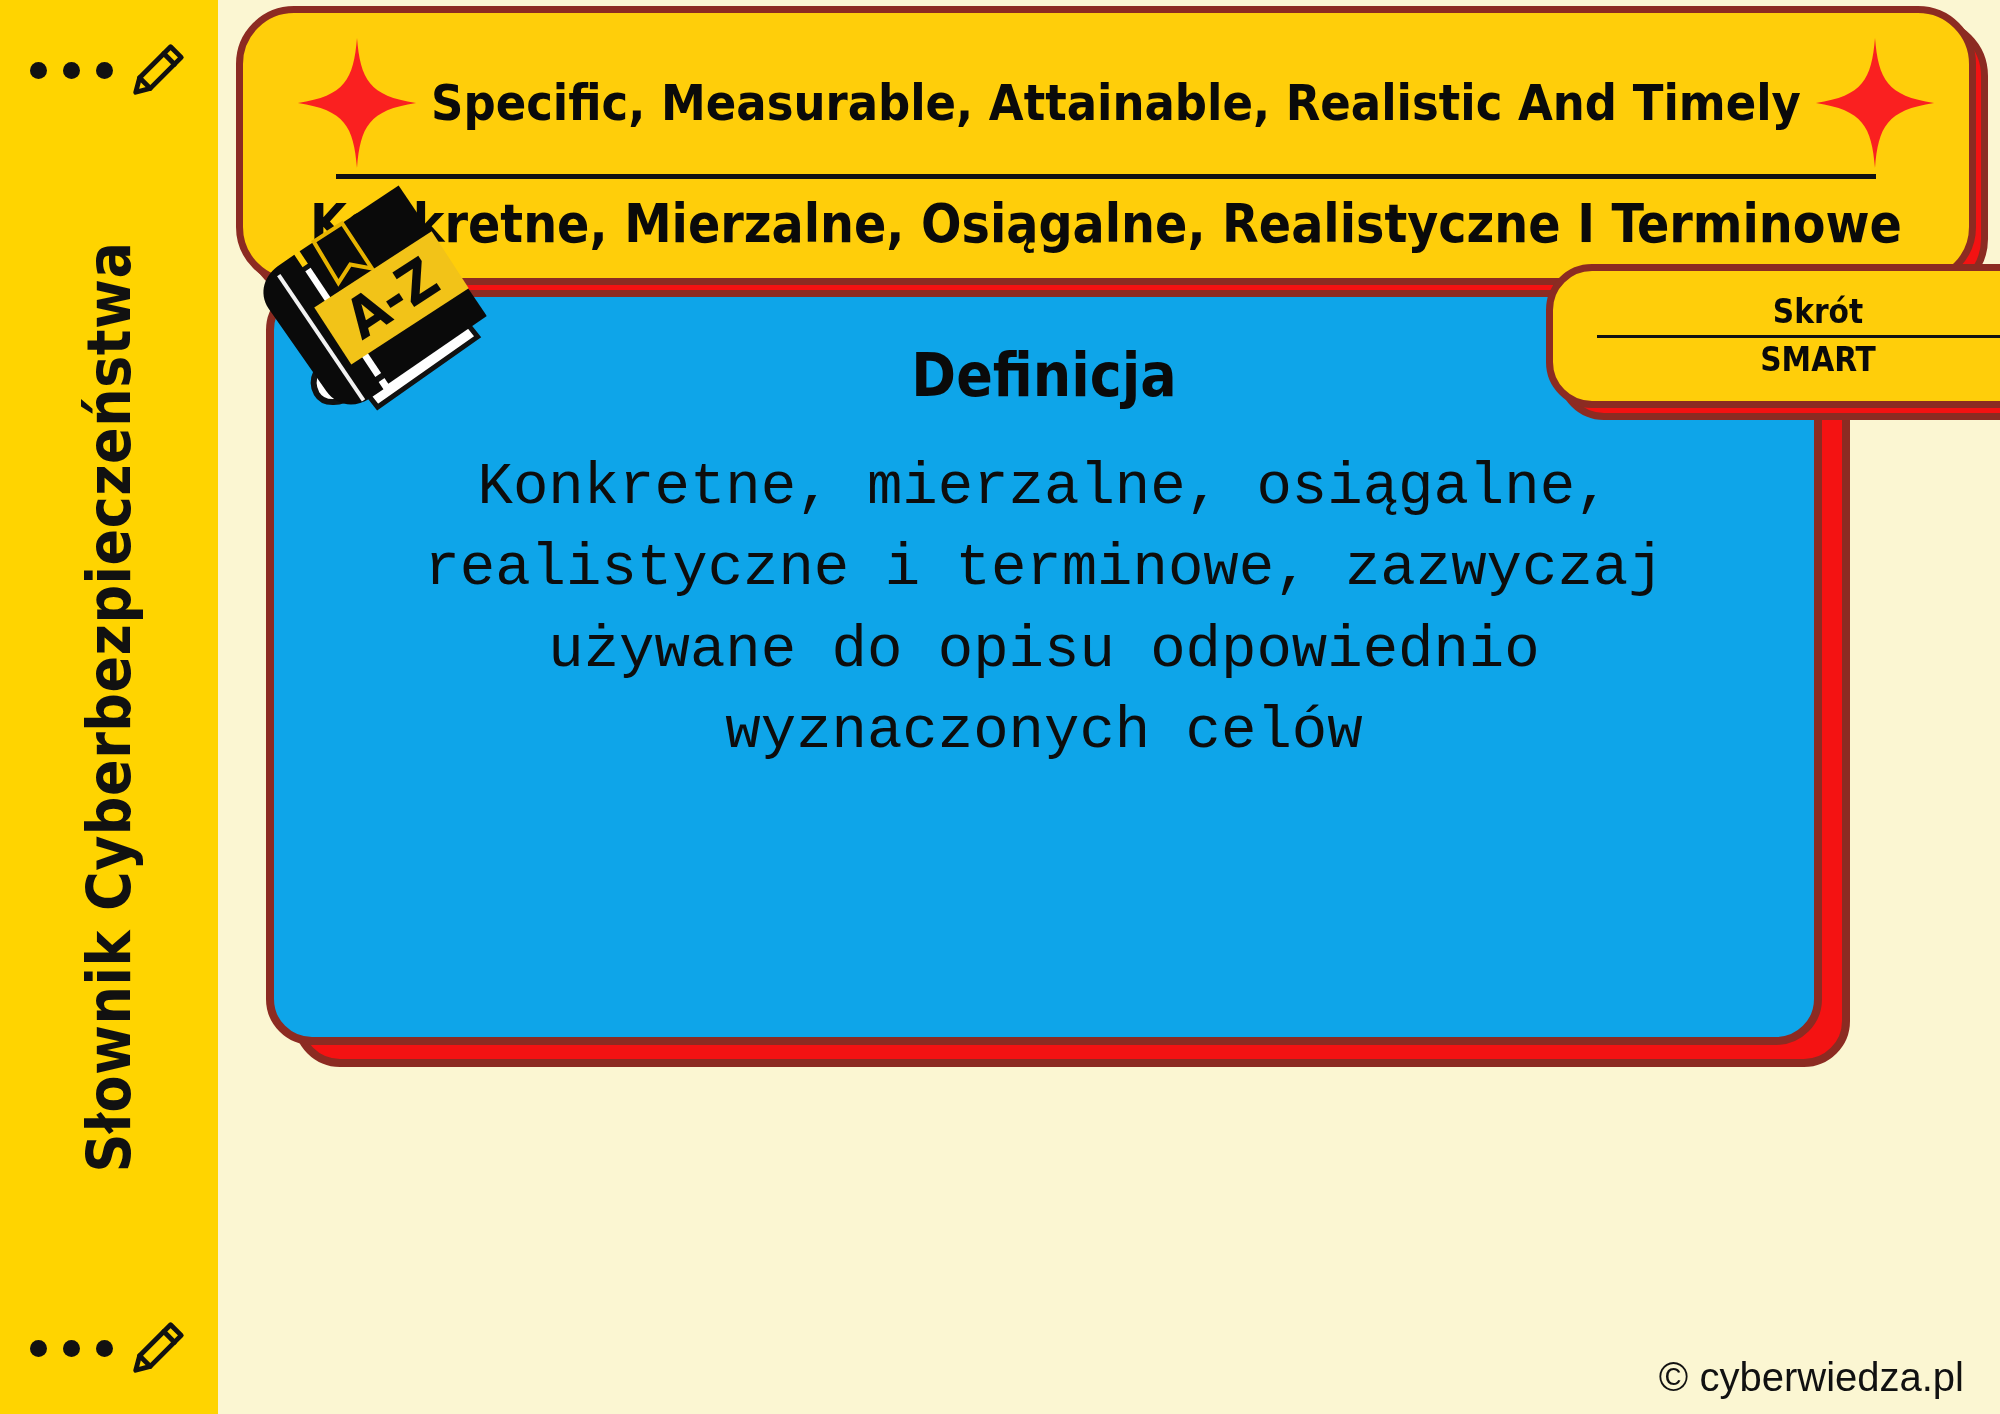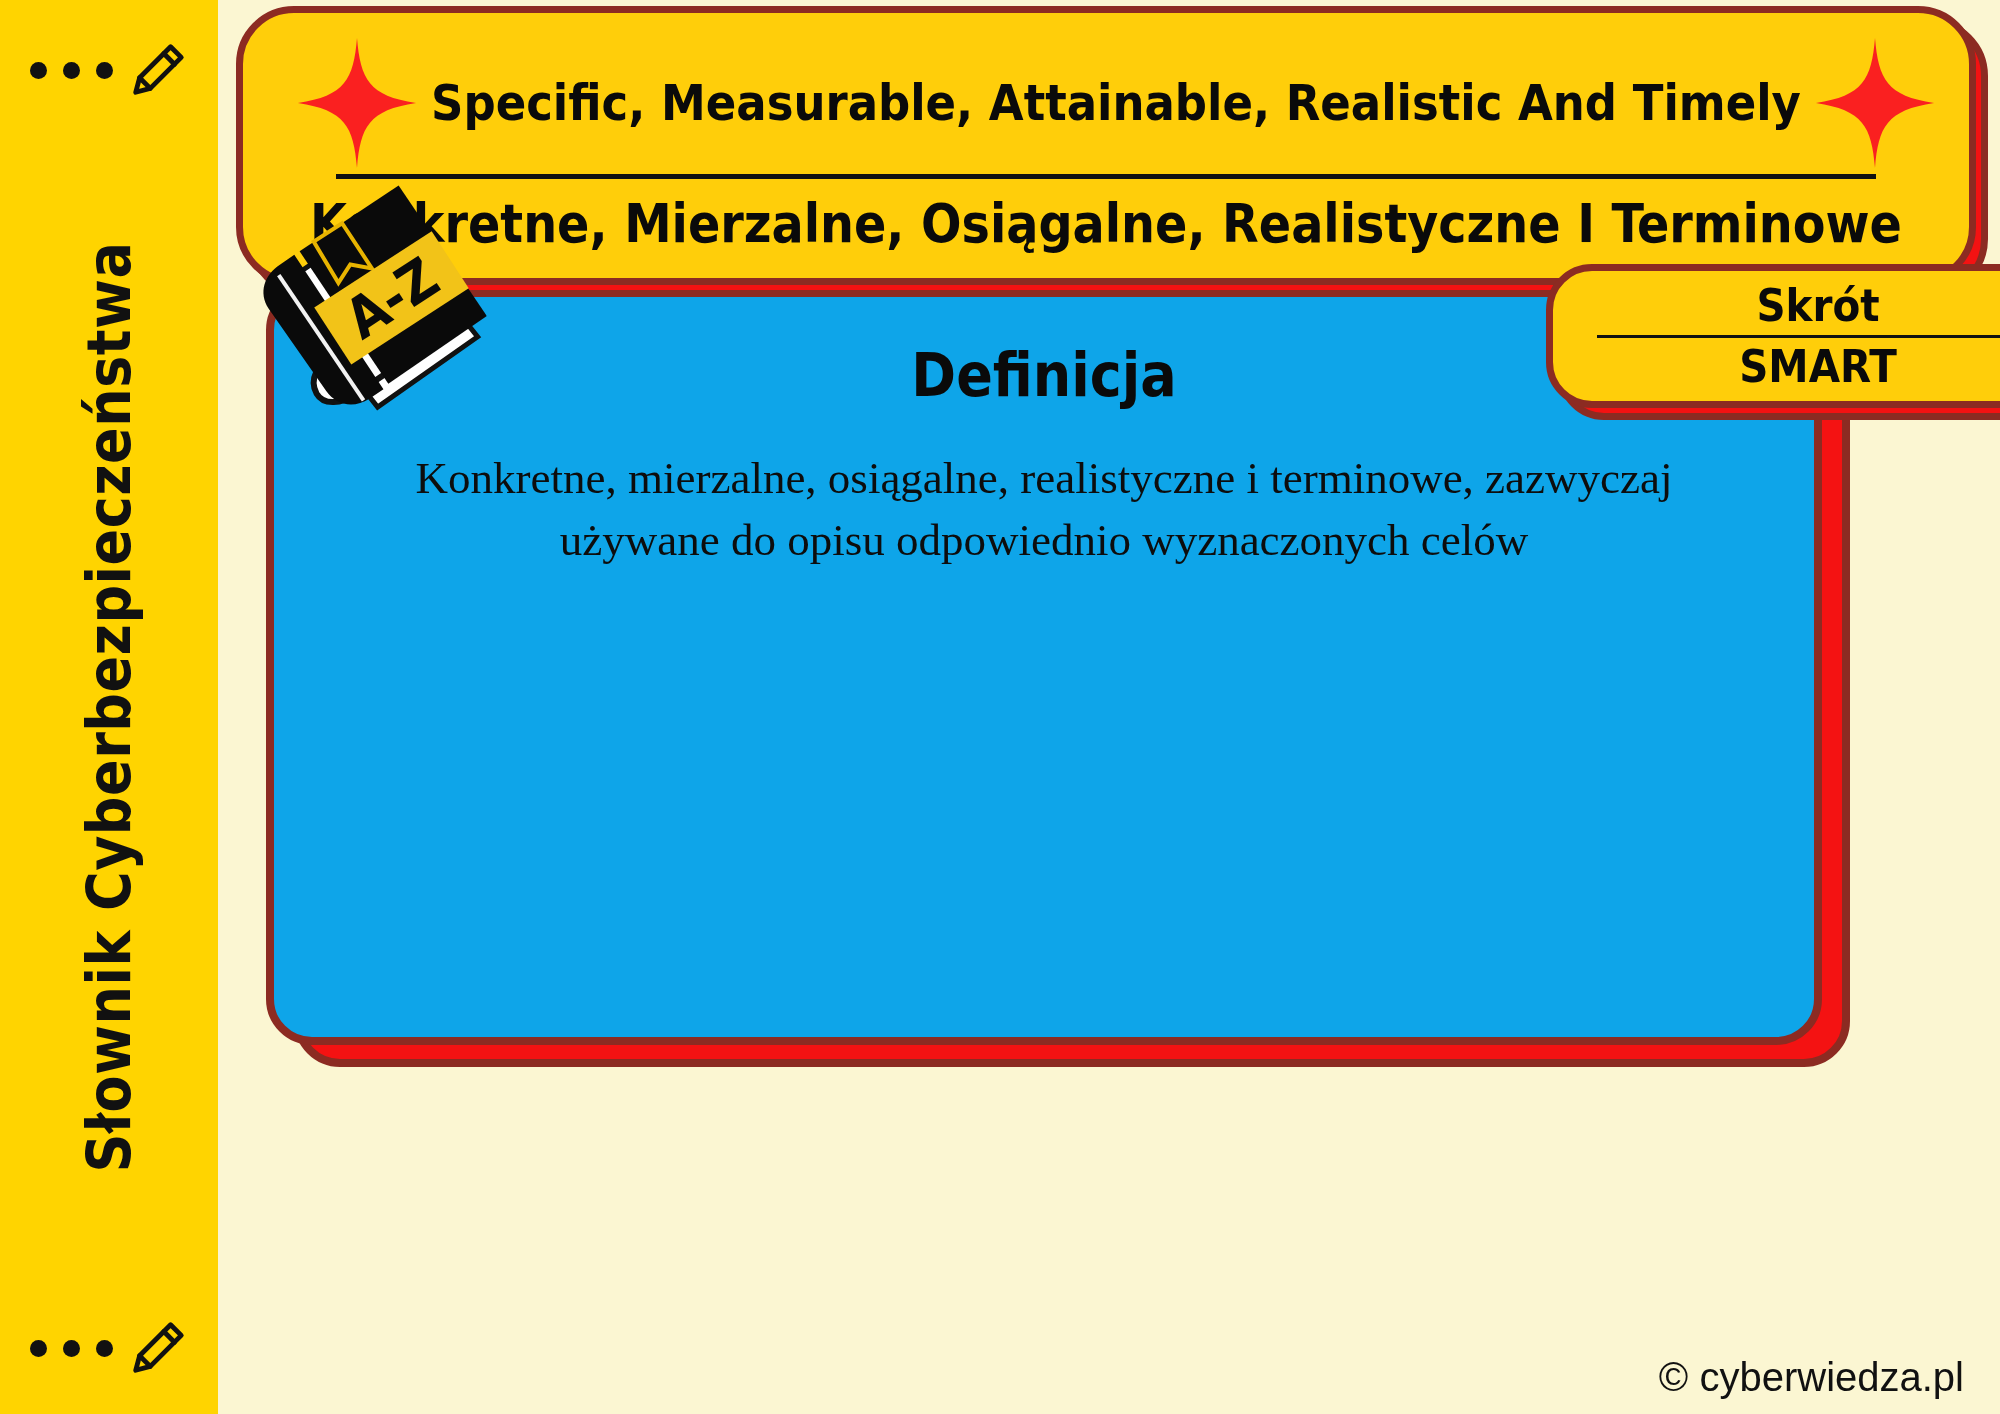--- a/index.html
+++ b/index.html
@@ -96,40 +96,40 @@
   }
   #definition-title{
     position:absolute;left:0;right:0;top:48px;
     text-align:center;
     font-family:"DejaVu Sans Condensed","Liberation Sans Narrow","Liberation Sans",sans-serif;
     font-weight:bold;font-size:60px;color:#0A0A0A;
   }
   #definition-body{
     position:absolute;left:110px;right:110px;top:155px;
     text-align:center;
-    font-family:Liberation Serif, serif;
-    font-size:45px;line-height:1.38;color:#0D0D0D;
+    font-family:Liberation Mono, monospace;
+    font-size:59px;line-height:1.38;color:#0D0D0D;
     font-stretch:semi-condensed;
   }
 
   
   #skrot-shadow{
     position:absolute;left:1340px;top:276px;width:530px;height:130px;
     background:#F41212;border:7px solid #8C2B22;border-radius:46px;
     z-index:6;
   }
   #skrot-card{
     position:absolute;left:1328px;top:264px;width:530px;height:130px;
     background:#FFCE0A;border:7px solid #8C2B22;border-radius:46px;
     z-index:7;
     display:flex;flex-direction:column;align-items:center;justify-content:center;
   }
   .skrot-label{
     font-family:"DejaVu Sans Condensed","Liberation Sans Narrow","Liberation Sans",sans-serif;
-    font-weight:bold;font-size:45px;color:#0A0A0A;line-height:1.05;
+    font-weight:bold;font-size:33px;color:#0A0A0A;line-height:1.05;
   }
   #skrot-divider{width:442px;height:3px;background:#111;margin:5px 0;}
 
   
   #book-icon{
     position:absolute;left:16px;top:195px;width:250px;height:250px;
     z-index:20;
     transform:rotate(-14deg);
   }
 

